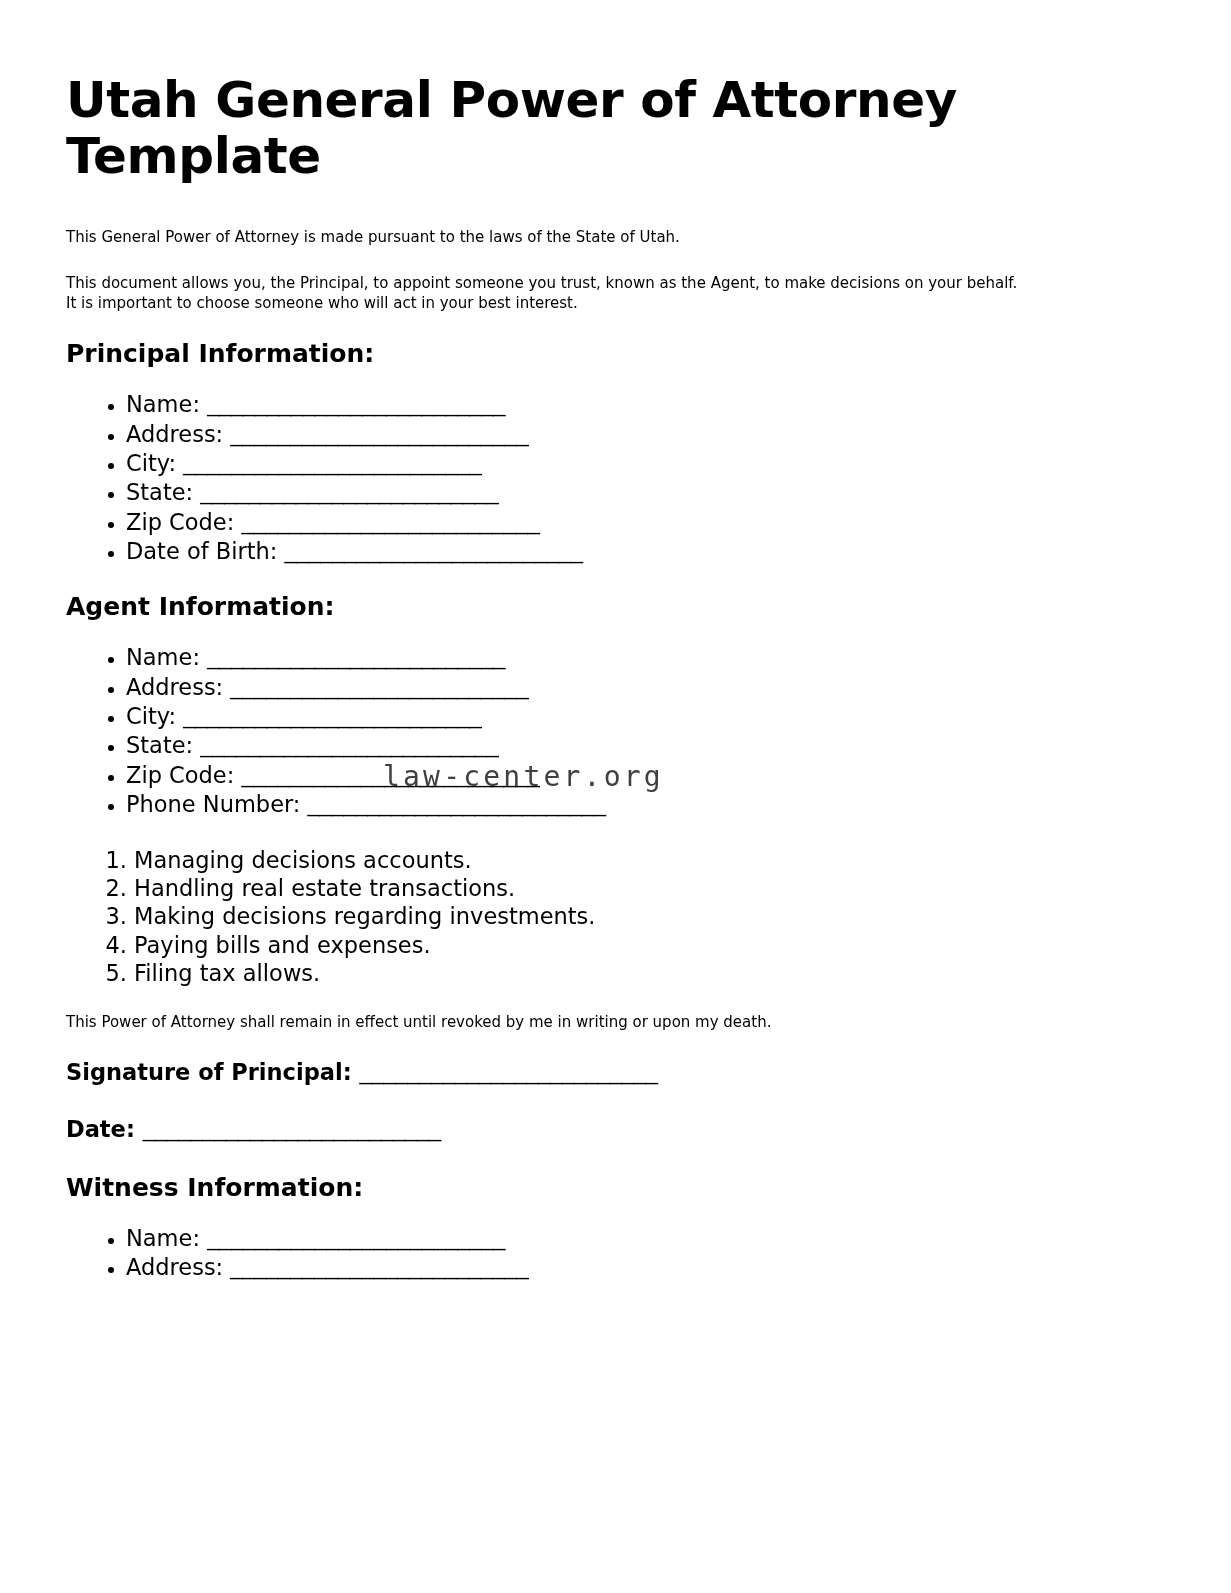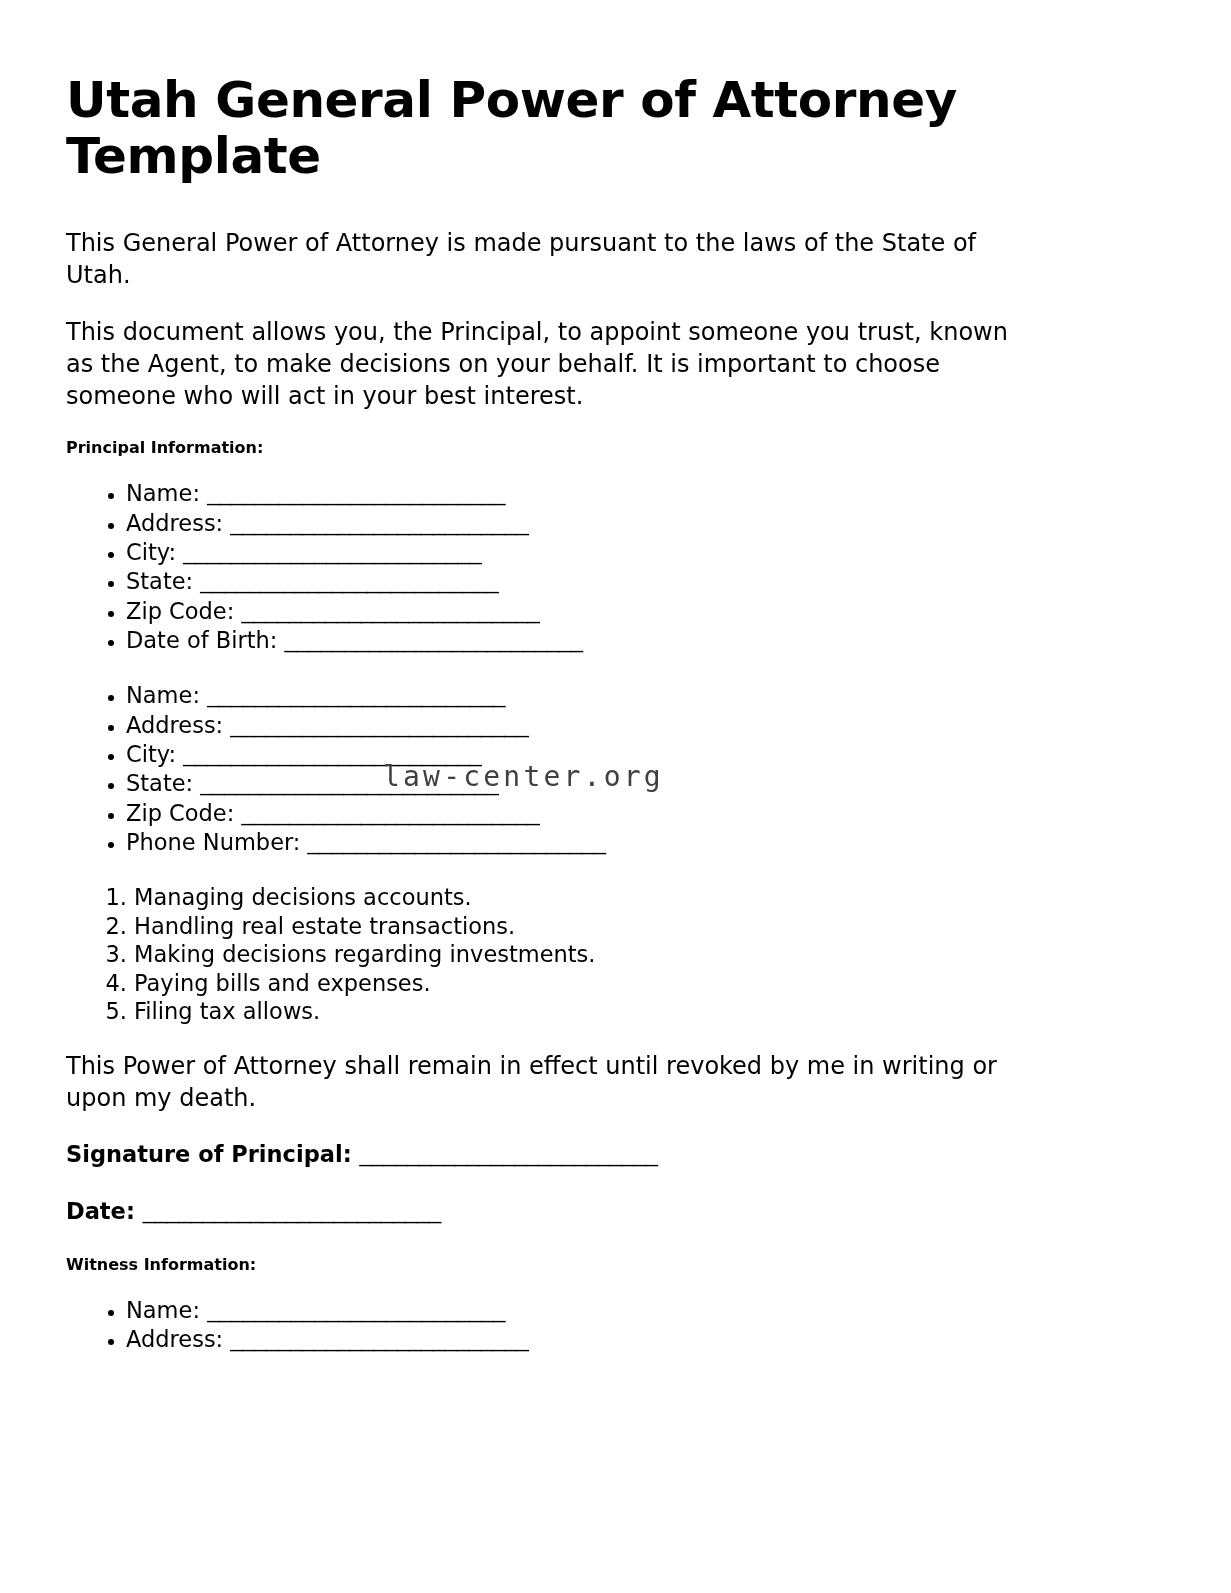--- a/index.html
+++ b/index.html
@@ -30,29 +30,29 @@
     font-size: 50px;
     font-weight: 700;
     line-height: 1.12;
     letter-spacing: -0.4px;
     margin: 0 0 44px 0;
     max-width: 920px;
   }
 
   
   .para {
-    font-size: 24px;
+    font-size: 15px;
     line-height: 1.32;
     margin: 0 0 26px 0;
     max-width: 1085px;
   }
 
   
   .section-heading {
-    font-size: 16px;
+    font-size: 25px;
     font-weight: 700;
     margin: 0 0 22px 0;
   }
 
   
   ul.field-list,
   ol.auth-list {
     margin: 0 0 26px 0;
     padding: 0 0 0 60px;
   }
@@ -111,20 +111,21 @@
 
   <ul class="field-list">
     <li><span>Name:</span> <span class="blank-line">_________________________</span></li>
     <li><span>Address:</span> <span class="blank-line">_________________________</span></li>
     <li><span>City:</span> <span class="blank-line">_________________________</span></li>
     <li><span>State:</span> <span class="blank-line">_________________________</span></li>
     <li><span>Zip Code:</span> <span class="blank-line">_________________________</span></li>
     <li><span>Date of Birth:</span> <span class="blank-line">_________________________</span></li>
   </ul>
 
+  <div class="section-heading">Agent Information:</div>
 
   <ul class="field-list">
     <li><span>Name:</span> <span class="blank-line">_________________________</span></li>
     <li><span>Address:</span> <span class="blank-line">_________________________</span></li>
     <li><span>City:</span> <span class="blank-line">_________________________</span></li>
     <li><span>State:</span> <span class="blank-line">_________________________</span></li>
     <li><span>Zip Code:</span> <span class="blank-line">_________________________</span></li>
     <li><span>Phone Number:</span> <span class="blank-line">_________________________</span></li>
   </ul>
 

